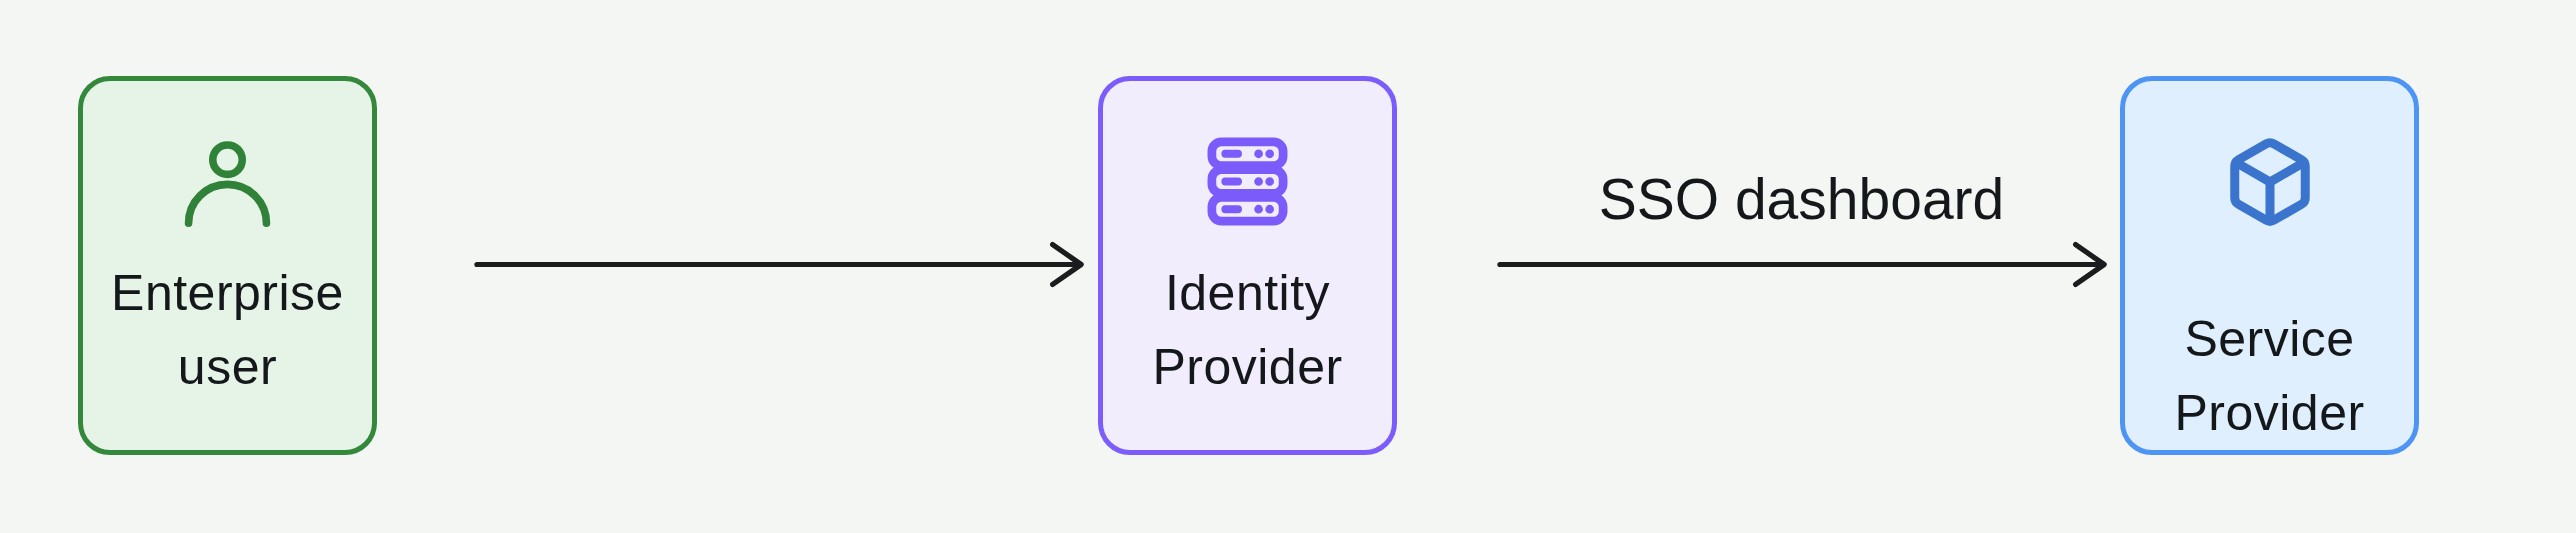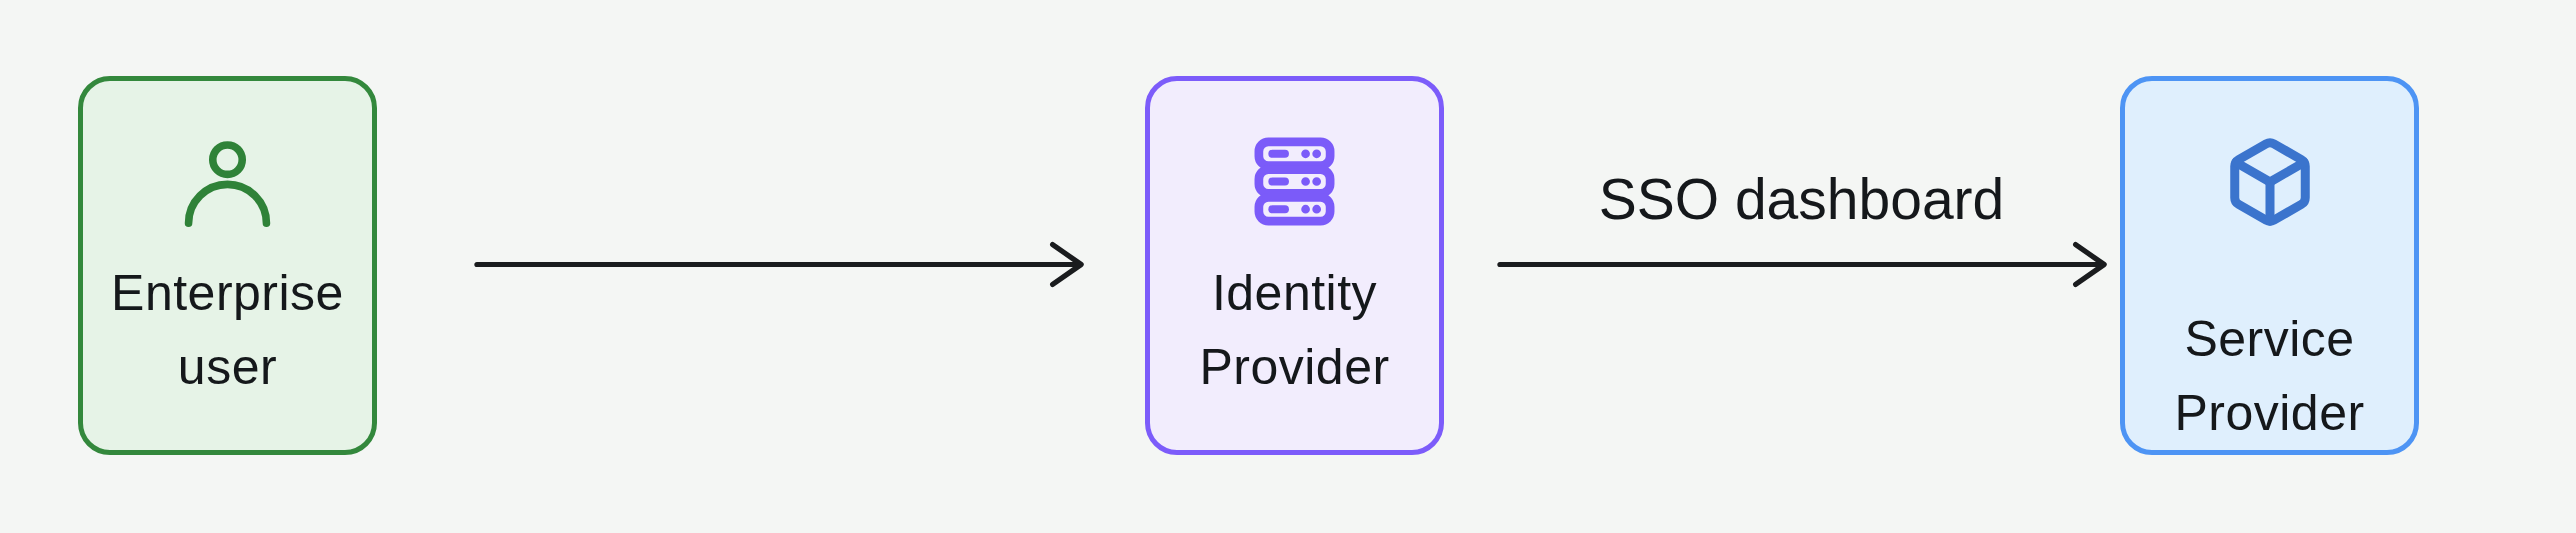--- a/index.html
+++ b/index.html
@@ -44,21 +44,20 @@
   .node-enterprise-user{
     left:78px;
     border-color:var(--node-enterprise-user-border);
     background:var(--node-enterprise-user-bg);
   }
   .node-enterprise-user .node-icon{color:var(--node-enterprise-user-icon);}
   .node-identity-provider{
     left:1098px;
     border-color:var(--node-identity-provider-border);
     background:var(--node-identity-provider-bg);
-    margin-left:47px;
   }
   .node-identity-provider .node-icon{color:var(--node-identity-provider-icon);}
   .node-service-provider{
     left:2120px;
     border-color:var(--node-service-provider-border);
     background:var(--node-service-provider-bg);
     justify-content:space-between;
   }
   .node-service-provider .node-icon{color:var(--node-service-provider-icon);}
   .node-icon{

